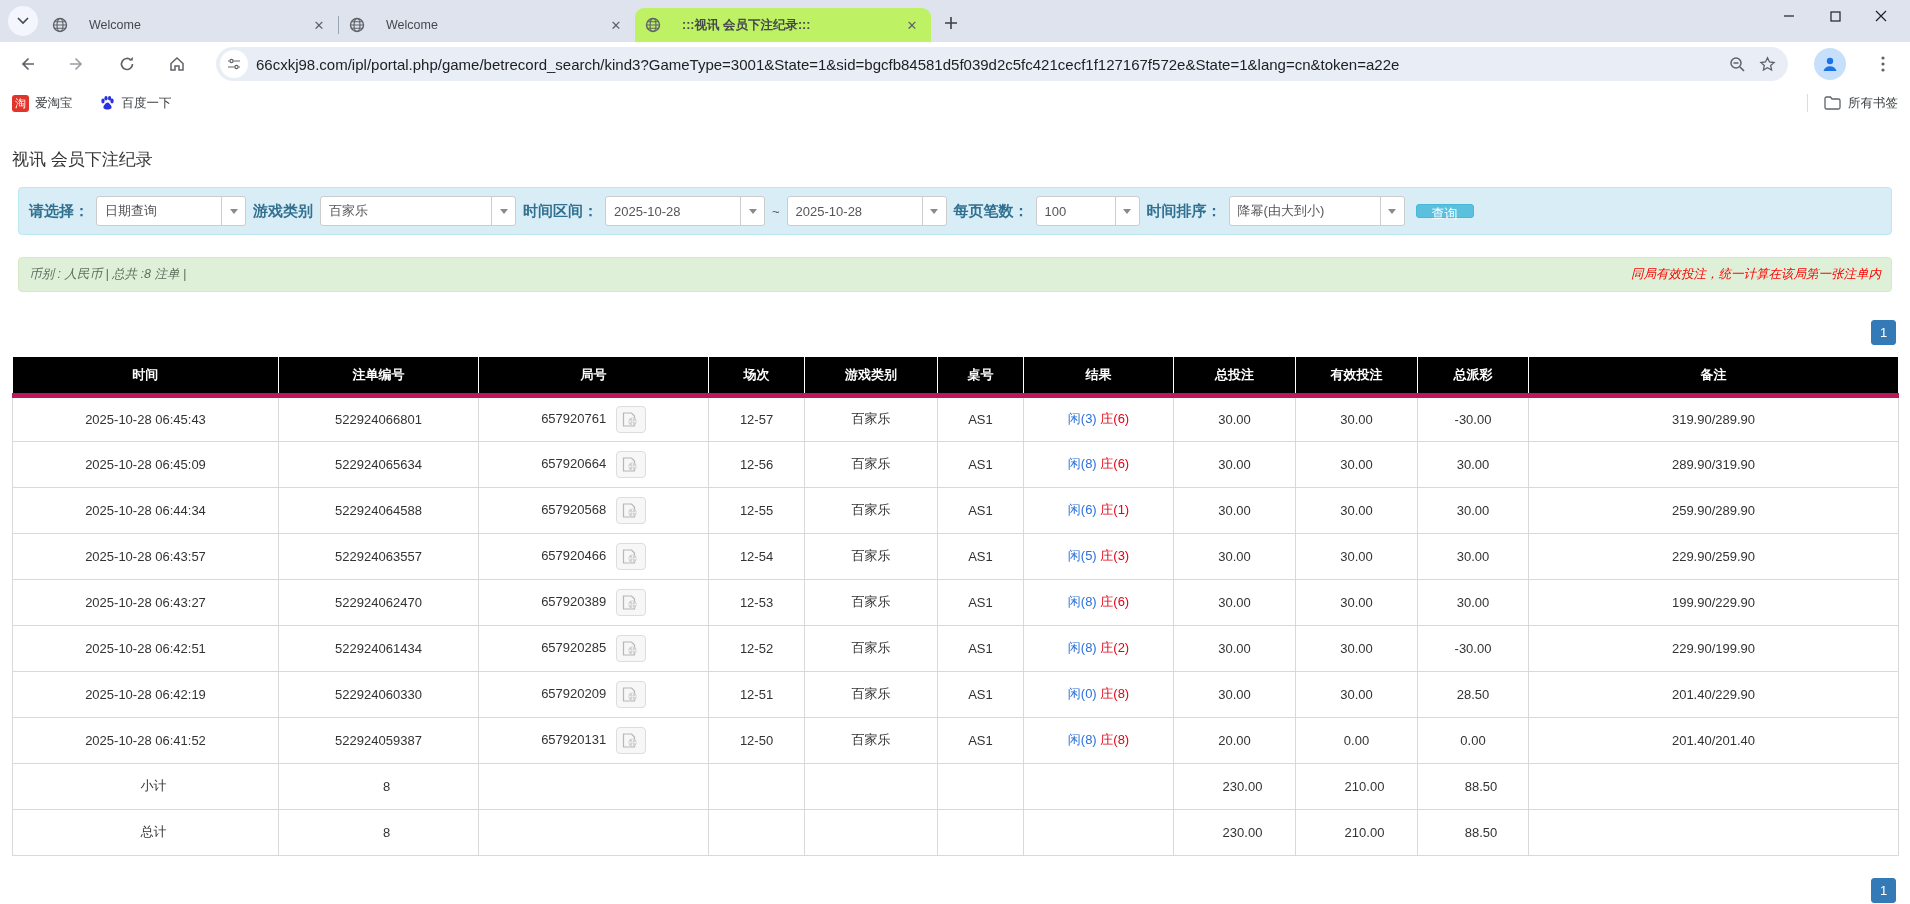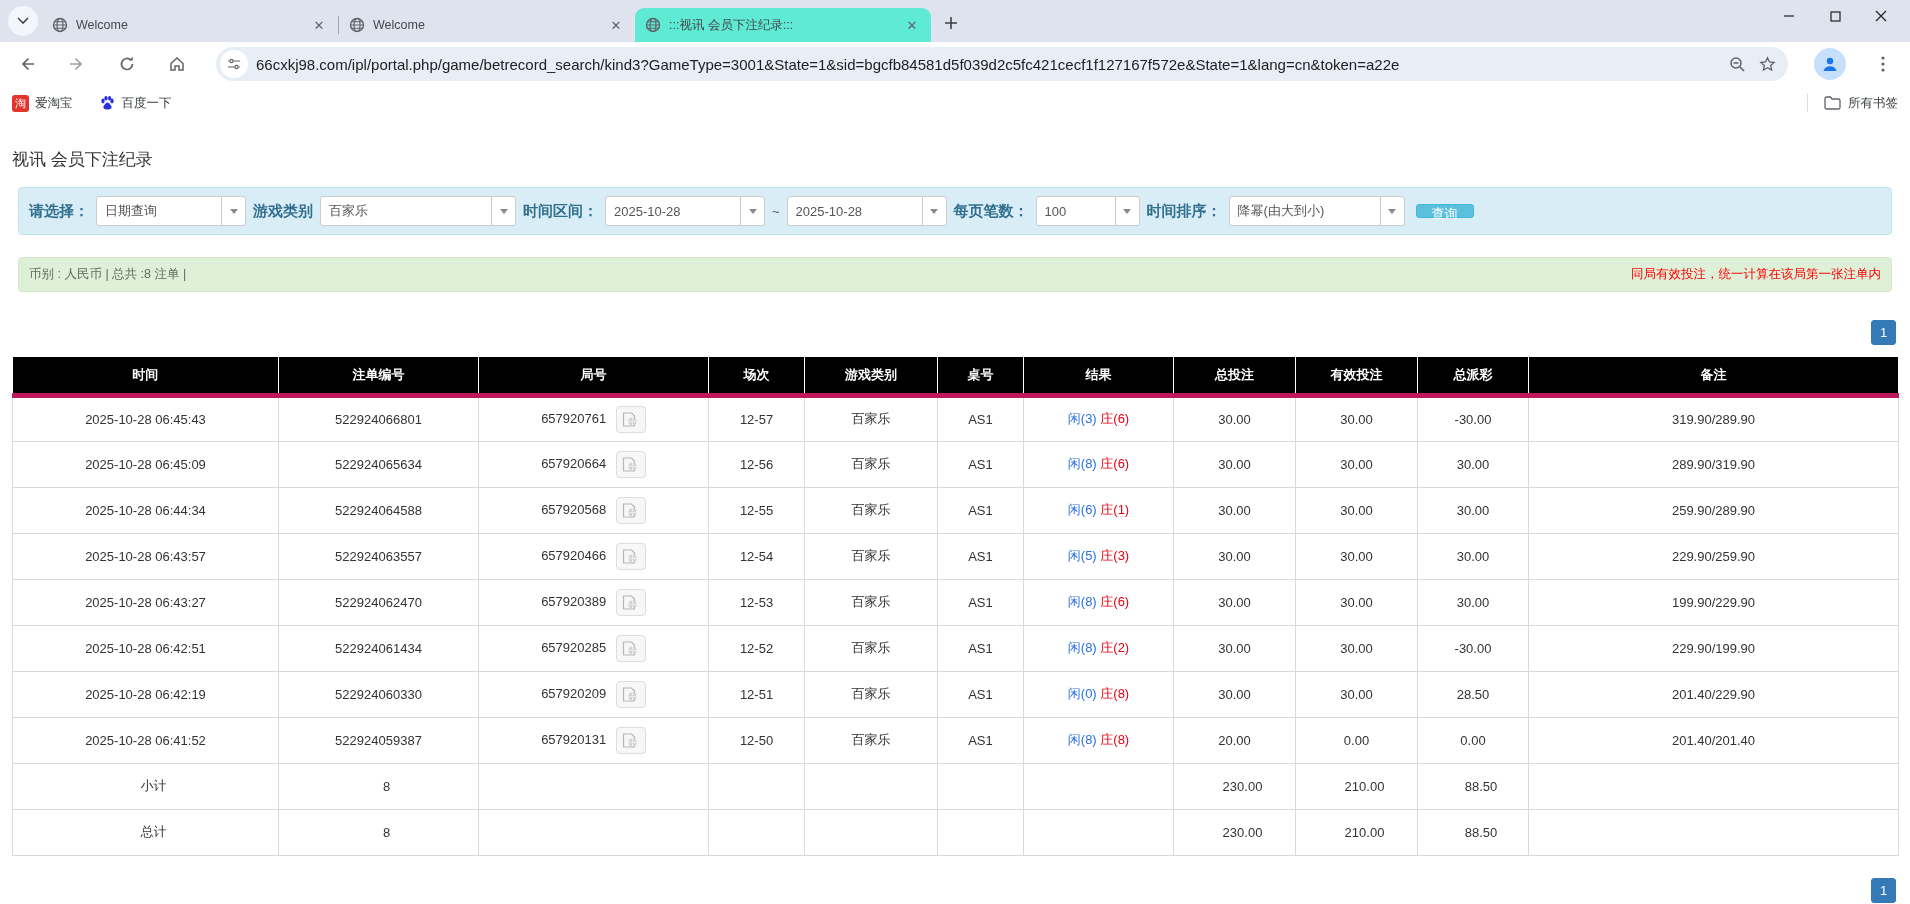--- a/index.html
+++ b/index.html
@@ -5,23 +5,23 @@
   * { box-sizing: border-box; margin: 0; padding: 0; }
   body {
     width: 1910px; height: 904px; overflow: hidden; background: #fff;
     font-family: "Liberation Sans", "DejaVu Sans", sans-serif;
   }
   
   .tab-strip { height: 42px; background: #dee3ee; display: flex; align-items: flex-end; padding: 0 6px; }
   .tab-search { width: 30px; height: 30px; margin: 0 4px 6px 2px; border-radius: 50%; background: #f3f6fc;
     display: flex; align-items: center; justify-content: center; color: #45494e; flex: 0 0 auto; }
   .tabs { display: flex; align-items: flex-end; height: 100%; }
-  .tab { width: 296px; height: 34px; display: flex; align-items: center; gap: 8px; padding: 0 10px;
+  .tab { width: 296px; height: 34px; display: flex; align-items: center; gap: 21px; padding: 0 10px;
     border-radius: 9px 9px 0 0; color: #45494e; font-size: 12.5px; position: relative; }
-  .tab.active { background: #5eead4; }
+  .tab.active { background: #bef264; font-weight: bold; }
   .tab-title { flex: 1; white-space: nowrap; overflow: hidden; }
   .tab-close { width: 18px; height: 18px; border-radius: 50%; display: flex; align-items: center; justify-content: center;
     color: #5f6368; font-size: 13px; flex: 0 0 auto; }
   .tab-sep { width: 1px; height: 18px; background: #9aa6b5; margin-bottom: 8px; }
   .new-tab { width: 28px; height: 28px; margin: 0 0 5px 6px; display: flex; align-items: center; justify-content: center;
     color: #3c4043; font-size: 20px; border-radius: 50%; }
   .win-controls { margin-left: auto; display: flex; align-self: flex-start; height: 32px; }
   .win-btn { width: 46px; height: 32px; display: flex; align-items: center; justify-content: center; color: #202124; font-size: 13px; }
   .toolbar { height: 44px; background: #fff; display: flex; align-items: center; padding: 0 10px; gap: 16px; }
   .nav-btn { width: 34px; height: 34px; border-radius: 50%; display: flex; align-items: center; justify-content: center; color: #5f6368; flex: 0 0 auto; }
@@ -46,21 +46,21 @@
   .f-label { color: #31708f; font-weight: bold; font-size: 15px; white-space: nowrap; }
   .sel { background: #fff; border: 1px solid #ccc; border-radius: 3px; height: 30px;
     display: flex; align-items: center; justify-content: space-between; font-size: 13px; color: #555; }
   .sel-value { padding: 0 8px; white-space: nowrap; overflow: hidden; }
   .caret-box { width: 24px; align-self: stretch; border-left: 1px solid #ccc; display: flex; align-items: center; justify-content: center; }
   .caret { width: 0; height: 0; border-left: 4px solid transparent; border-right: 4px solid transparent; border-top: 5px solid #8a8a8a; }
   .tilde { color: #555; font-size: 13px; }
   .search-btn { background: #5bc0de; border: 1px solid #46b8da; color: #fff; border-radius: 3px;
     height: 14px; padding: 0 15px; font-size: 13px; cursor: pointer; margin-left: 4px; }
   .info-bar { margin: 22px 18px 0; background: #dff0d8; border: 1px solid #d6e9c6; border-radius: 4px;
-    padding: 8px 10px; display: flex; justify-content: space-between; align-items: center; font-size: 12.5px; }
+    padding: 8px 10px; display: flex; justify-content: space-between; align-items: center; font-size: 12.5px; font-style: italic; }
   .info-left { color: #5c6e5c; }
   .info-right { color: #ff0000; }
   .pagination-row { display: flex; justify-content: flex-end; padding: 0 14px; margin-top: 28px; }
   .pagination-row.bottom { margin-top: 22px; }
   .page-btn { min-width: 25px; height: 25px; background: #337ab7; border: 1px solid #337ab7; color: #fff;
     border-radius: 3px; font-size: 13px; display: flex; align-items: center; justify-content: center; cursor: pointer; }
   
   table.bet-table { width: 1886px; margin: 12px 12px 0; border-collapse: collapse; table-layout: fixed; }
   .bet-table thead th { background: #000; color: #fff; font-size: 13px; font-weight: bold; height: 38px;
     border-right: 1px solid #fff; border-bottom: 5px solid #be185d; text-align: center; }

